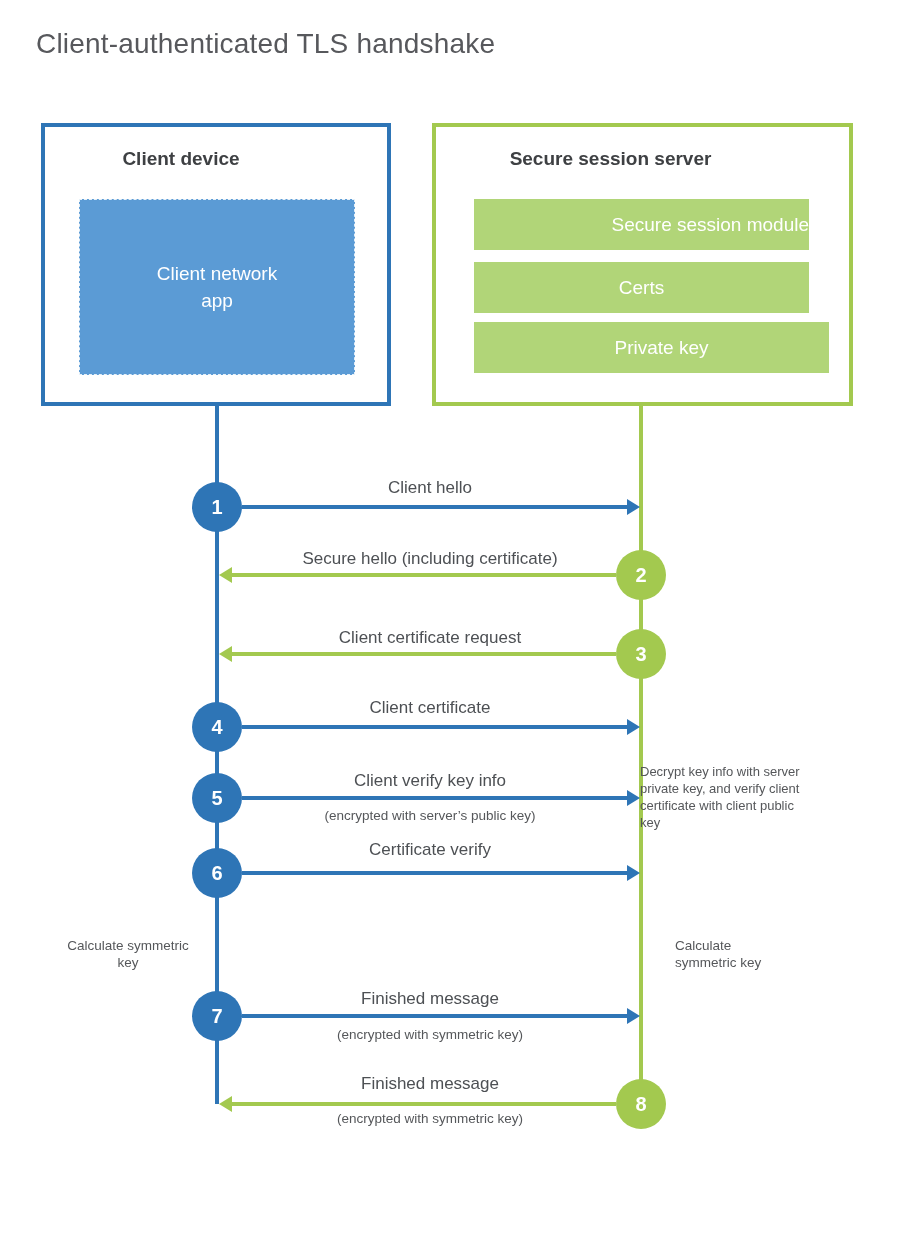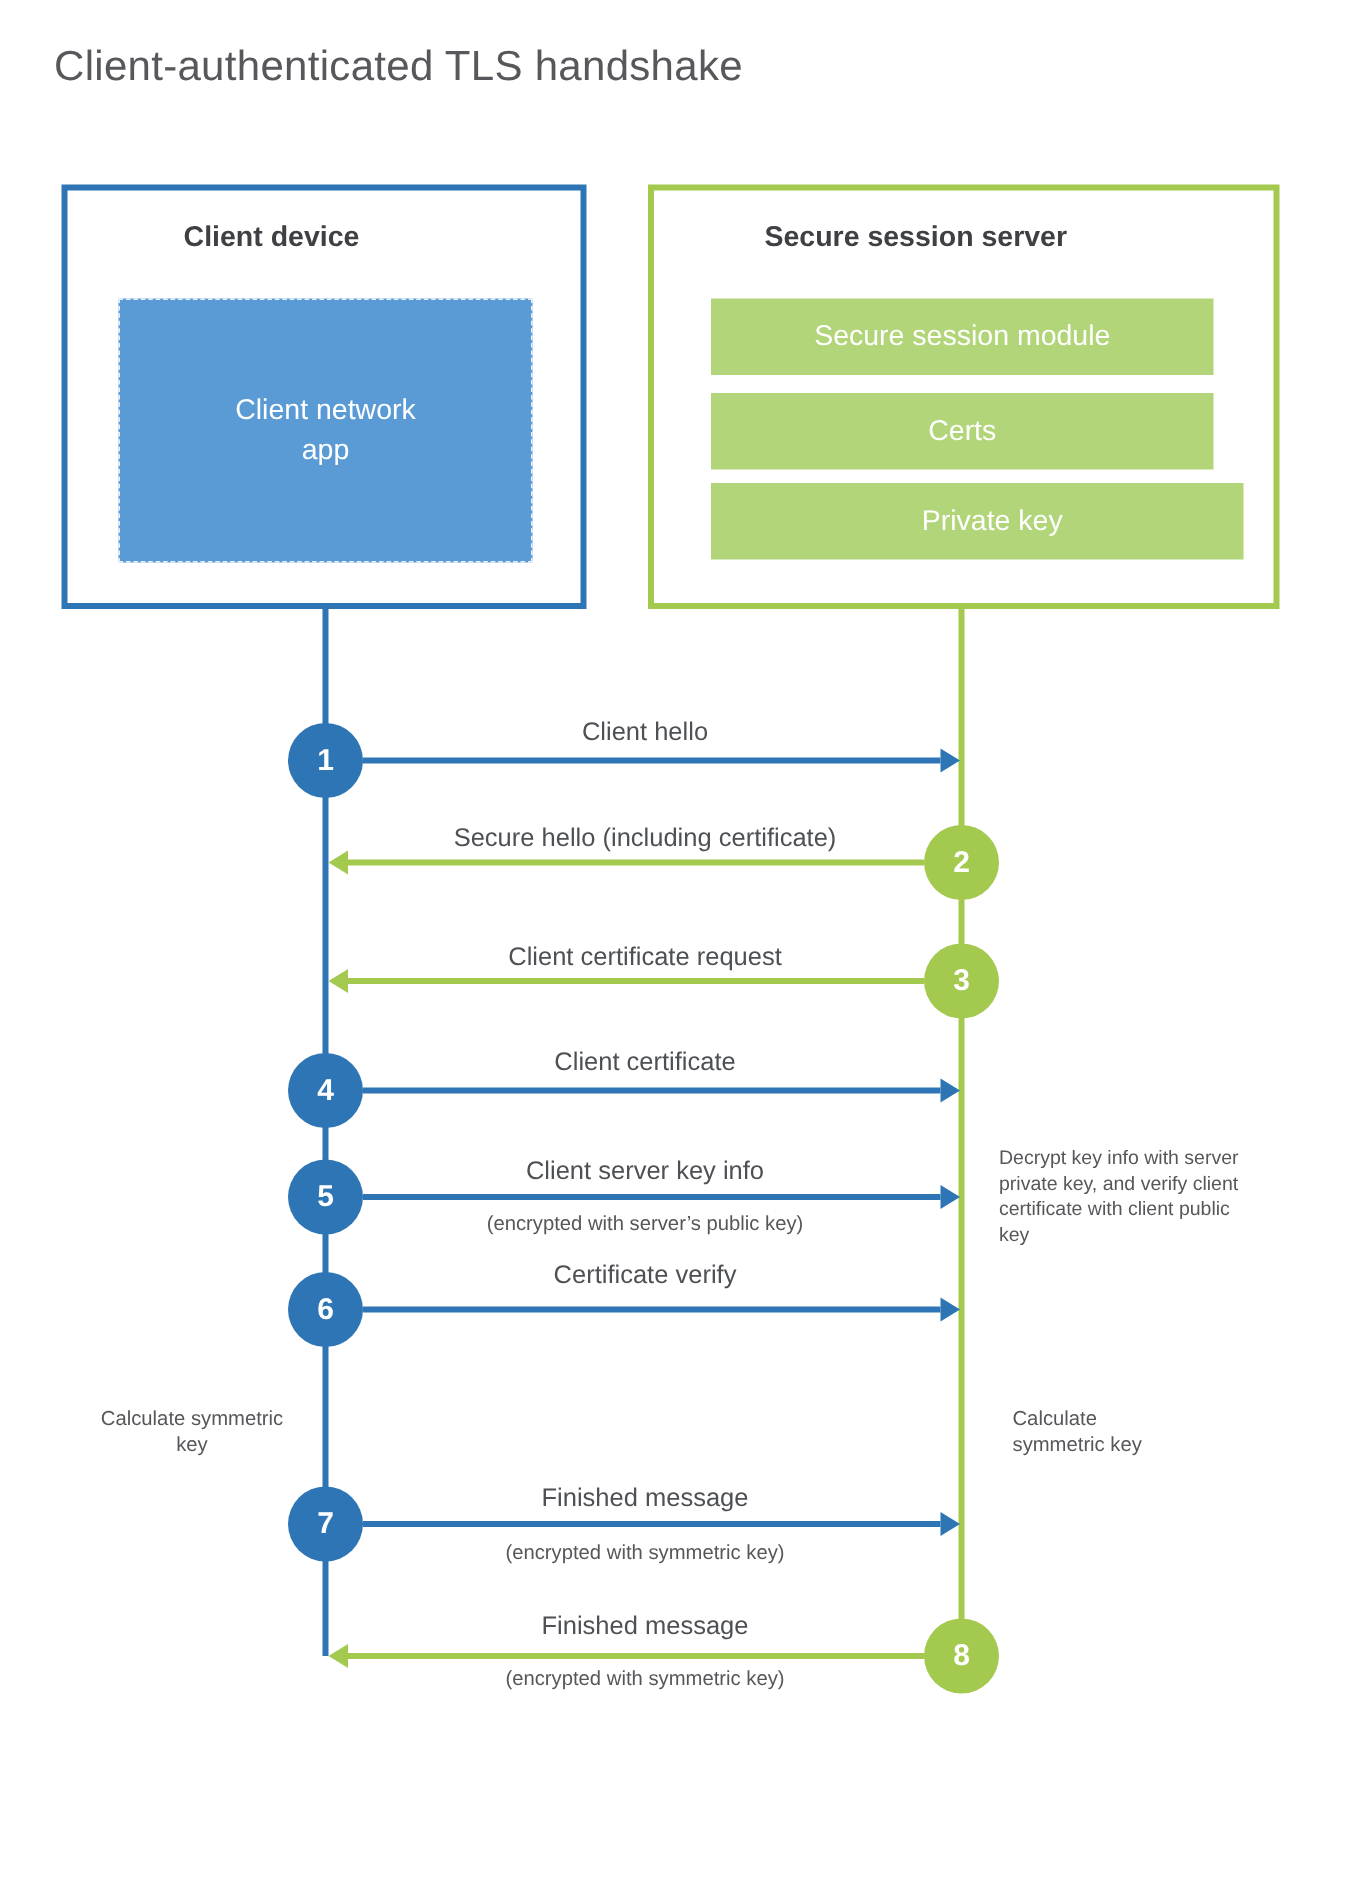--- a/index.html
+++ b/index.html
@@ -45,21 +45,21 @@
     width:50px;height:50px;border-radius:50%;color:#ffffff;font-size:20px;font-weight:bold;
     display:flex;align-items:center;justify-content:center;
   }
   .step-circle.blue{background:#2e75b6;}
   .step-circle.green{background:#a3c94f;}
   
   .msg-label{left:230px;width:400px;text-align:center;font-size:17px;color:#4d5054;}
   .msg-sub{left:230px;width:400px;text-align:center;font-size:13.5px;color:#55575a;}
   
   .side-note{font-size:13px;line-height:17px;color:#55575a;}
-  #decrypt-note{left:666px;top:763px;width:172px;}
+  #decrypt-note{left:640px;top:763px;width:172px;}
   #calc-left{left:66px;top:937px;width:124px;text-align:center;font-size:13.5px;}
   #calc-right{left:675px;top:937px;width:112px;text-align:left;font-size:13.5px;}
 </style>
 </head>
 <body>
 
 <div id="canvas">
 
   <div id="page-title" class="abs">Client-authenticated TLS handshake</div>
 
@@ -67,21 +67,21 @@
   <div id="client-title" class="abs actor-title">Client device</div>
   <div id="client-app-box" class="abs">
     <div>
       <div>Client network</div>
       <div>app</div>
     </div>
   </div>
 
   <div id="server-box" class="abs actor-box"></div>
   <div id="server-title" class="abs actor-title">Secure session server</div>
-  <div class="abs server-bar" style="top:199px;">Secure session module</div>
+  <div class="abs server-bar" style="top:199px;text-align:right;">Secure session module</div>
   <div class="abs server-bar" style="top:262px;">Certs</div>
   <div class="abs server-bar" style="top:322px;padding-left:20px;">Private key</div>
 
   <div id="client-lifeline" class="abs vline"></div>
   <div id="server-lifeline" class="abs vline"></div>
 
   <div class="abs arrow-body blue" style="left:242px;top:505px;width:385px;"></div>
   <div class="abs head-right" style="left:627px;top:499px;"></div>
   <div class="abs msg-label" style="top:478px;">Client hello</div>
   <div class="abs step-circle blue" style="left:192px;top:482px;">
@@ -104,21 +104,21 @@
 
   <div class="abs arrow-body blue" style="left:242px;top:725px;width:385px;"></div>
   <div class="abs head-right" style="left:627px;top:719px;"></div>
   <div class="abs msg-label" style="top:698px;">Client certificate</div>
   <div class="abs step-circle blue" style="left:192px;top:702px;">
       <span>4</span>
     </div>
 
   <div class="abs arrow-body blue" style="left:242px;top:796px;width:385px;"></div>
   <div class="abs head-right" style="left:627px;top:790px;"></div>
-  <div class="abs msg-label" style="top:771px;">Client server key info</div>
+  <div class="abs msg-label" style="top:771px;">Client verify key info</div>
   <div class="abs msg-sub" style="top:808px;">(encrypted with server’s public key)</div>
   <div class="abs step-circle blue" style="left:192px;top:773px;">
       <span>5</span>
     </div>
 
   <div class="abs arrow-body blue" style="left:242px;top:871px;width:385px;"></div>
   <div class="abs head-right" style="left:627px;top:865px;"></div>
   <div class="abs msg-label" style="top:840px;">Certificate verify</div>
   <div class="abs step-circle blue" style="left:192px;top:848px;">
       <span>6</span>

